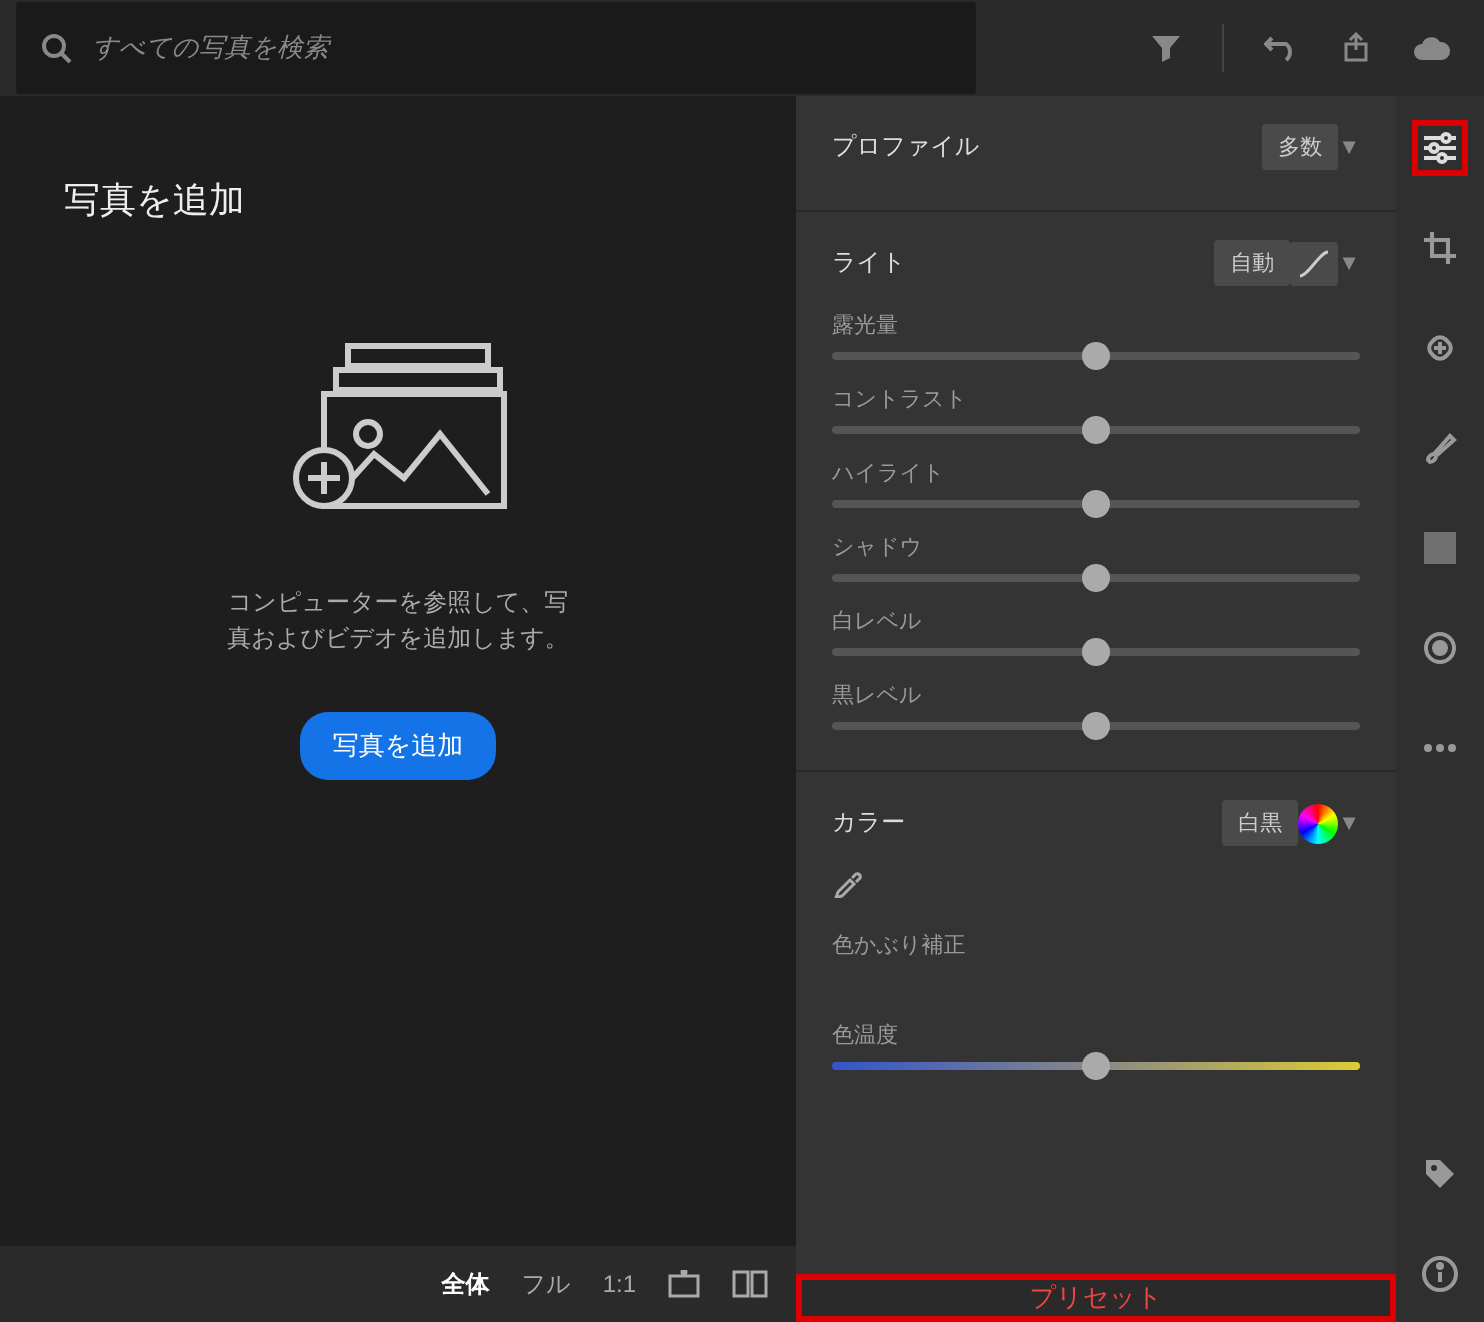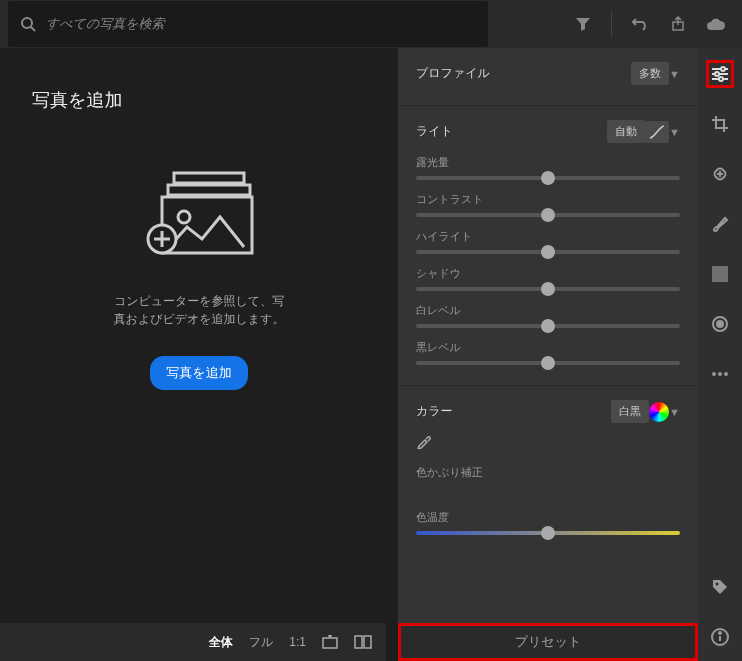--- a/index.html
+++ b/index.html
@@ -15,40 +15,40 @@
 
 .main { display: flex; height: 613px; }
 .left-pane { flex: 1; background: #1e1e1e; padding: 20px 0; position: relative; }
 .add-photos { padding: 20px; color: #eee; font-size: 18px; margin-bottom: 20px; margin-left: 12px; }
 .empty-cards { display: flex; gap: 32px; padding: 0 8px; justify-content: space-around; }
 .card { text-align: center; width: 180px; }
 .card-icon { height: 120px; display: flex; align-items: center; justify-content: center; margin-bottom: 20px; }
 .card-text { font-size: 12px; color: #aaa; line-height: 1.5; }
 .add-btn { background: #1473e6; color: #fff; padding: 8px 16px; border-radius: 14px; font-size: 13px; margin-top: 28px; display: inline-block; }
 
-.bottombar { position: absolute; bottom: 0; left: 0; right: 12px; height: 38px; background: #2a2a2a; display: flex; align-items: center; justify-content: flex-end; gap: 16px; padding: 0 14px; font-size: 12px; color: #aaa; }
+.bottombar { position: absolute; bottom: 0; left: 0; right: 0; height: 38px; background: #2a2a2a; display: flex; align-items: center; justify-content: flex-end; gap: 16px; padding: 0 14px; font-size: 12px; color: #aaa; }
 .bottombar .active { color: #fff; font-weight: bold; }
 
 .edit-panel { width: 300px; background: #343434; display: flex; flex-direction: column; overflow: hidden; position: relative; }
 .panel-section { padding: 14px 18px; border-bottom: 1px solid #2a2a2a; }
 .section-head { display: flex; align-items: center; justify-content: space-between; margin-bottom: 6px; text-align: center; }
 .section-title { font-size: 12px; color: #ddd; }
 .section-ctrls { display: flex; gap: 0; align-items: center; }
 .ctrl-btn { background: #4a4a4a; color: #ccc; font-size: 11px; padding: 4px 8px; border-radius: 2px; }
 .curve-btn { width: 24px; height: 22px; background: #4a4a4a; border-radius: 2px; display: flex; align-items: center; justify-content: center; }
 .chev { color: #888; font-size: 11px; }
 .slider-row { margin: 12px 0 6px; }
 .slider-label { font-size: 11px; color: #999; margin-bottom: 6px; display: block; }
 .slider-track { height: 4px; background: #555; border-radius: 2px; position: relative; }
 .slider-thumb { width: 14px; height: 14px; background: #aaa; border-radius: 50%; position: absolute; top: -5px; transform: translateX(-50%); }
 .temp-track { background: linear-gradient(to right, #3355cc, #888, #ddcc33); }
 .color-wheel { width: 20px; height: 20px; border-radius: 50%; background: conic-gradient(red,yellow,lime,cyan,blue,magenta,red); }
 .eyedropper { text-align: right; padding: 4px 0; }
 
-.preset-bar { position: absolute; bottom: 0; left: 0; right: 0; height: 38px; background: #2a2a2a; display: flex; align-items: center; justify-content: center; color: #a3a3a3; font-size: 13px; border: 3px solid #d00; }
+.preset-bar { position: absolute; bottom: 0; left: 0; right: 0; height: 24px; background: #2a2a2a; display: flex; align-items: center; justify-content: center; color: #ef4444; font-size: 13px; border: 3px solid #d00; }
 
 .right-tools { width: 44px; background: #2f2f2f; display: flex; flex-direction: column; align-items: center; padding-top: 12px; gap: 22px; }
 .tool { color: #999; display: flex; align-items: center; justify-content: center; width: 28px; height: 28px; }
 .tool.highlighted { border: 3px solid #d00; color: #ddd; padding: 2px; }
 svg { display: block; }
 </style>
 </head>
 <body>
 
 <div class="topbar">

